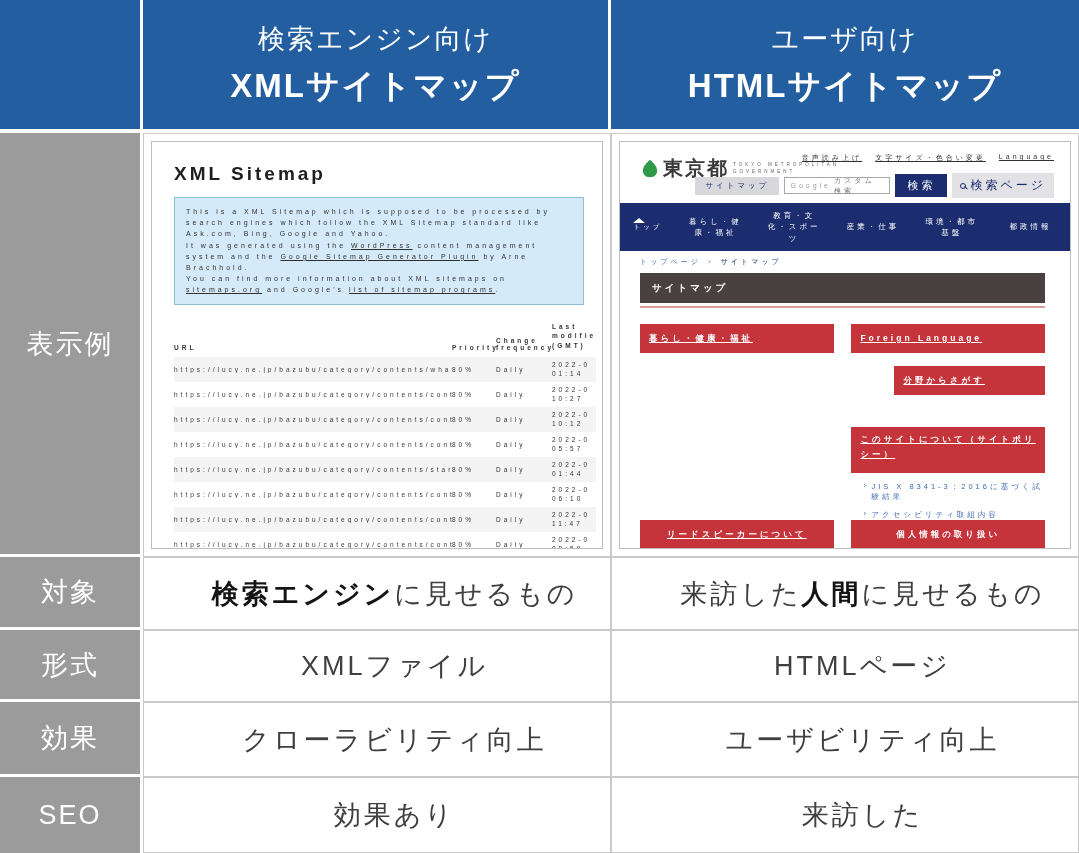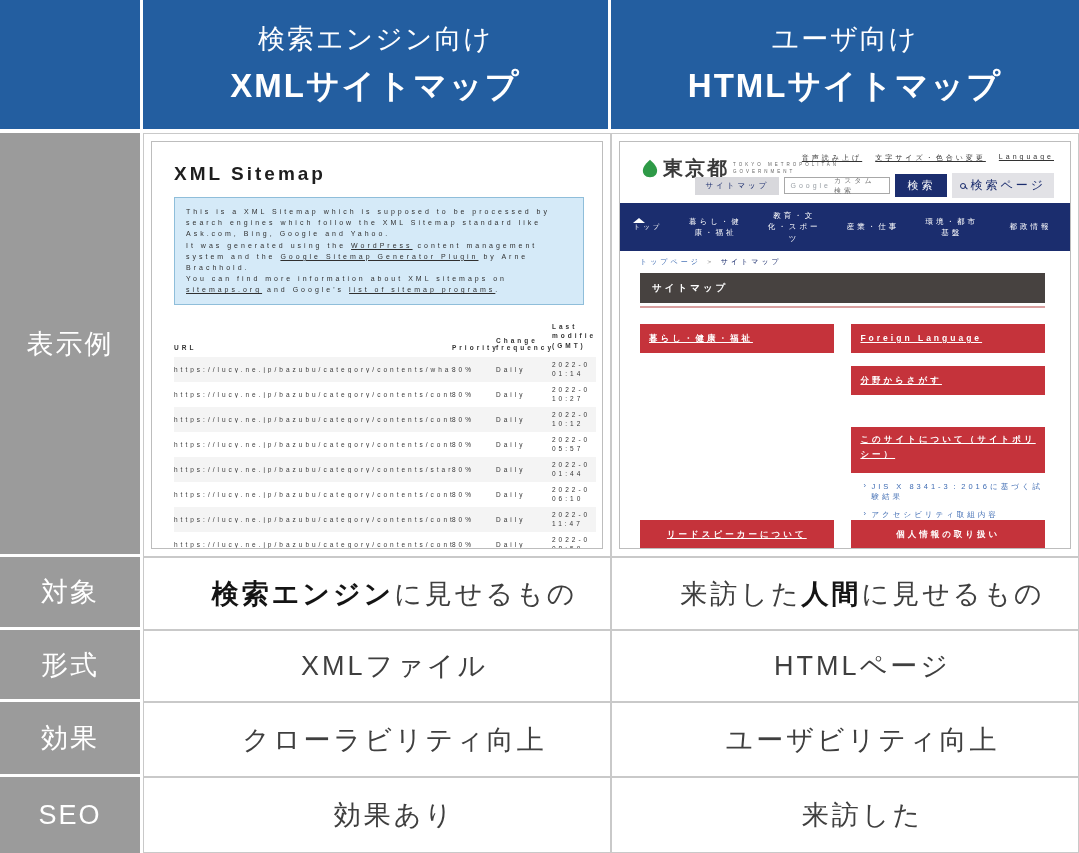--- a/index.html
+++ b/index.html
@@ -83,21 +83,21 @@
   .tk-col { position:absolute; top:0; bottom:0; width:47.8%; }
   .tk-col.left { left:0; } .tk-col.right { right:0; }
   .red-box { background:#C5333B; color:#fff; font-weight:bold; font-size:8.5px;
     height:29px; line-height:29px; padding:0 9px; overflow:hidden; white-space:nowrap; cursor:pointer; }
   .red-box .u { text-decoration:underline; }
   .red-box.two { height:46px; line-height:1.8; padding:5px 9px; white-space:normal;margin-top:32px; }
   .tk-list { margin:11px 0 0 12px; list-style:none; }
   .tk-list li { font-size:7.5px; color:#3F6CB3; margin-bottom:7.5px; position:relative;
     padding-left:8px; cursor:pointer; }
   .tk-list li::before { content:"\203A"; position:absolute; left:0; top:-1px; color:#3F6CB3; }
-  .mt13 { margin-top:13px; } .mt10 { margin-top:10px; } .mt9 { margin-top:9px; }
+  .mt13 { margin-top:13px;margin-left:43px; } .mt10 { margin-top:10px; } .mt9 { margin-top:9px; }
   .bottom-box { position:absolute; top:196px; left:0; right:0;text-align:center; }
 </style>
 </head>
 <body>
 
 <div class="grid">
 
   <div class="hcell vsep"></div>
   <div class="hcell vsep">
     <div class="h-line1">検索エンジン向け</div>

